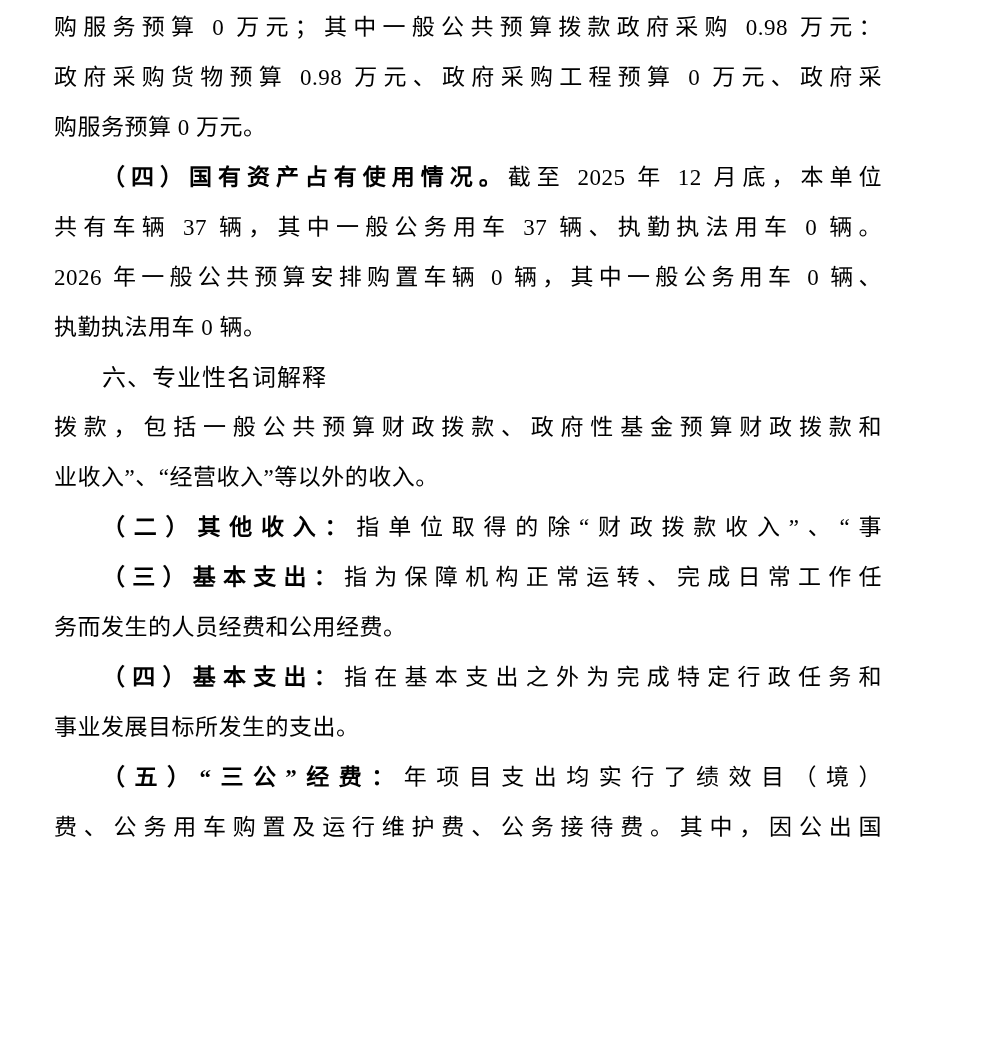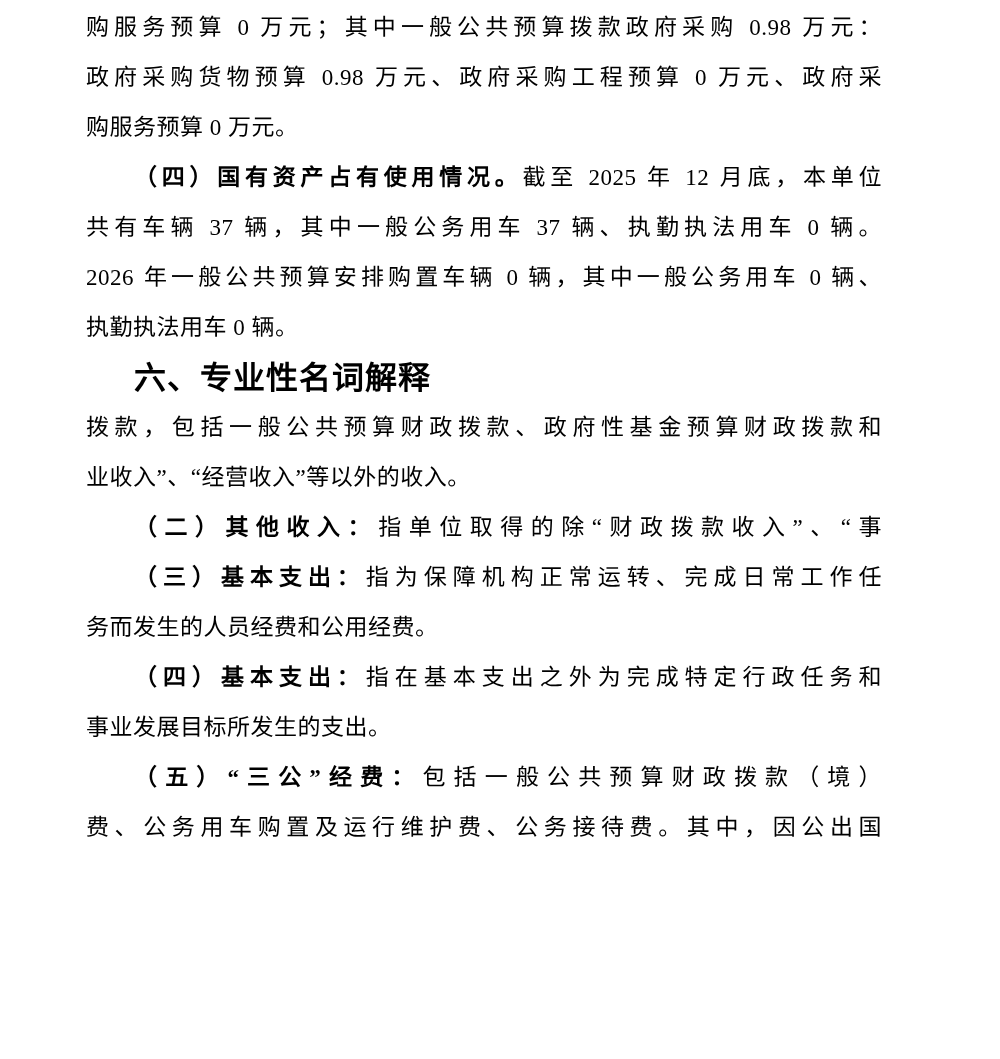--- a/index.html
+++ b/index.html
@@ -10,21 +10,21 @@
     width: 1000px;
     height: 1059px;
     background: #ffffff;
     overflow: hidden;
     font-family: "Liberation Serif", "DejaVu Serif", serif;
   }
   .page {
     box-sizing: border-box;
     width: 1000px;
     height: 1059px;
-    padding: 3px 118px 0 86px;
+    padding: 3px 118px 0 54px;
     background: #ffffff;
   }
   .text-line {
     height: 50px;
     line-height: 50px;
     font-size: 23px;
     color: #000000;
     letter-spacing: 0.5px;
     white-space: normal;
     overflow: hidden;
@@ -33,23 +33,23 @@
     text-align: justify;
     text-align-last: justify;
   }
   .text-line.indent {
     text-indent: 48px;
   }
   .text-line .bold-lead {
     font-weight: bold;
   }
   .text-line.heading {
-    font-weight: bold;
+    font-weight: normal;
     font-family: "Liberation Sans", "DejaVu Sans", sans-serif;
-    font-size: 32px;
+    font-size: 24px;
     letter-spacing: 1px;
   }
 </style>
 </head>
 <body>
 
 <div class="page">
   <div id="document-body">
       <div class="text-line justify">购服务预算 0 万元；其中一般公共预算拨款政府采购 0.98 万元：</div>
       <div class="text-line justify">政府采购货物预算 0.98 万元、政府采购工程预算 0 万元、政府采</div>
@@ -59,16 +59,16 @@
       <div class="text-line justify">2026 年一般公共预算安排购置车辆 0 辆，其中一般公务用车 0 辆、</div>
       <div class="text-line">执勤执法用车 0 辆。</div>
       <div class="text-line indent heading">六、专业性名词解释</div>
       <div class="text-line justify">拨款，包括一般公共预算财政拨款、政府性基金预算财政拨款和</div>
       <div class="text-line">业收入”、“经营收入”等以外的收入。</div>
       <div class="text-line justify indent"><span class="bold-lead">（二）其他收入：</span><span>指单位取得的除“财政拨款收入”、“事</span></div>
       <div class="text-line justify indent"><span class="bold-lead">（三）基本支出：</span><span>指为保障机构正常运转、完成日常工作任</span></div>
       <div class="text-line">务而发生的人员经费和公用经费。</div>
       <div class="text-line justify indent"><span class="bold-lead">（四）基本支出：</span><span>指在基本支出之外为完成特定行政任务和</span></div>
       <div class="text-line">事业发展目标所发生的支出。</div>
-      <div class="text-line justify indent"><span class="bold-lead">（五）“三公”经费：</span><span>包括一般公共预算财政拨款（境）</span></div>
+      <div class="text-line justify indent"><span class="bold-lead">（五）“三公”经费：</span><span>年项目支出均实行了绩效目（境）</span></div>
       <div class="text-line justify">费、公务用车购置及运行维护费、公务接待费。其中，因公出国</div>
     </div>
 </div>
 
 </body></html>

